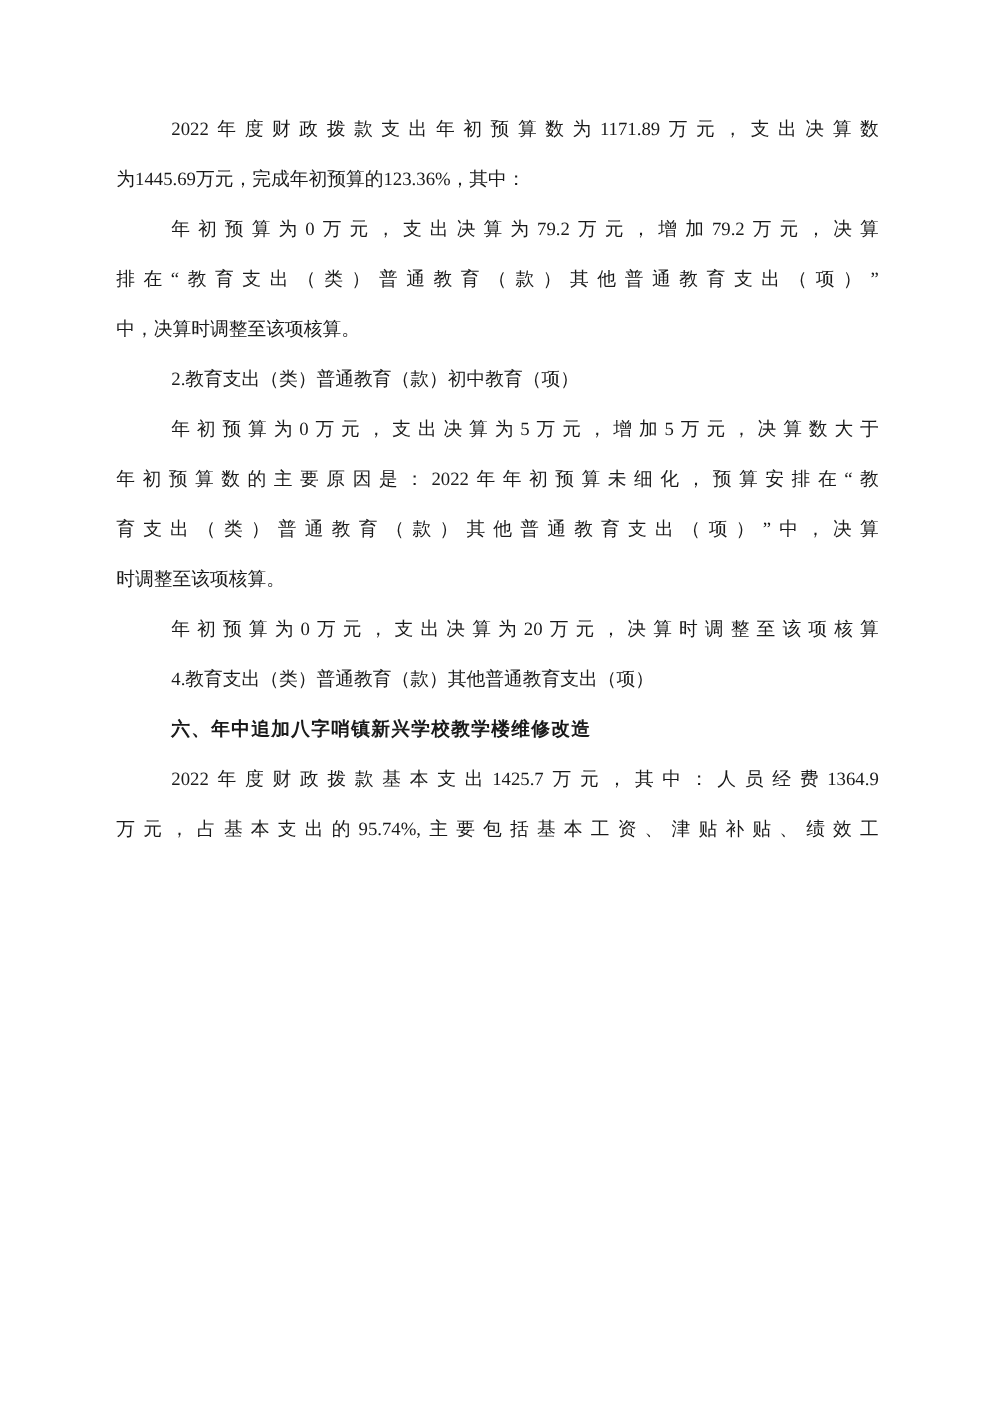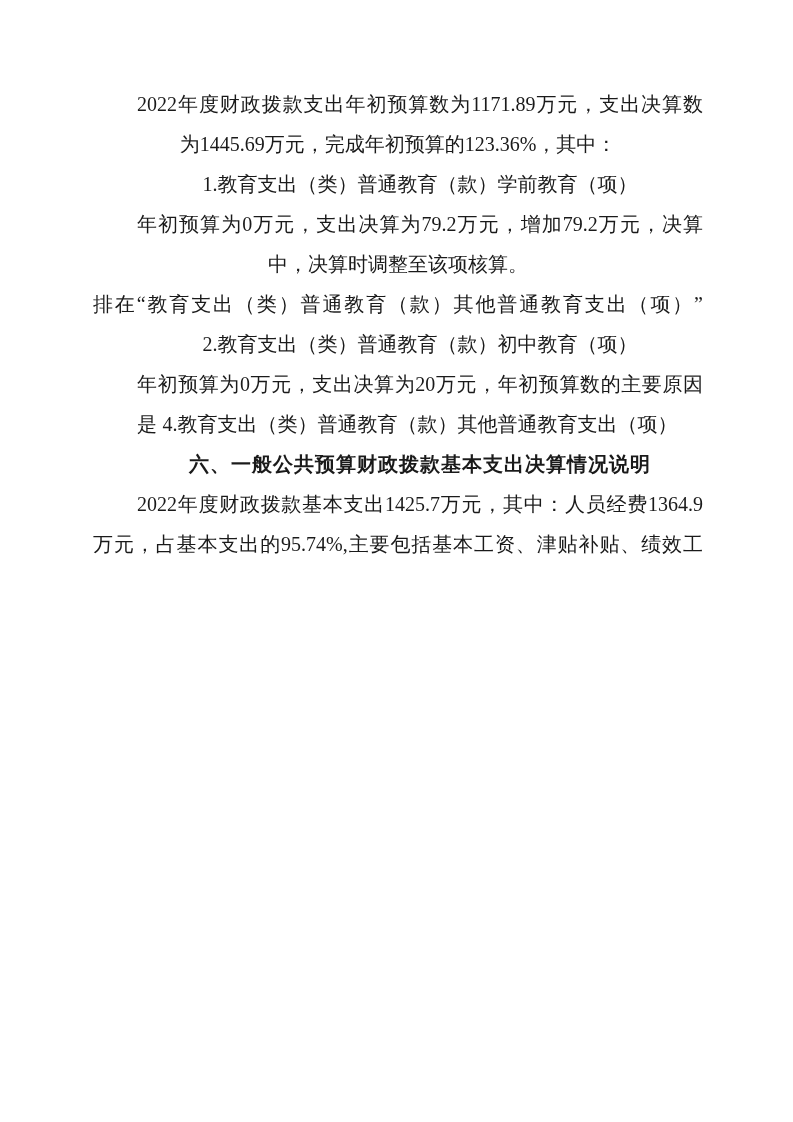--- a/index.html
+++ b/index.html
@@ -8,80 +8,83 @@
     background: #ffffff;
   }
   .page {
     position: relative;
     width: 793px;
     height: 1122px;
     background: #ffffff;
     box-sizing: border-box;
     padding: 84px 90px 0 93px;
     font-family: "Liberation Serif", "DejaVu Serif", serif;
-    font-size: 20px;
+    font-size: 15px;
     line-height: 40px;
     color: #1a1a1a;
     overflow: hidden;
   }
   .para { margin: 0; padding: 0; }
   .line {
     height: 40px;
     overflow: visible;
   }
   .j {
     text-align: justify;
     text-align-last: justify;
     text-justify: inter-character;
   }
-  .l { text-align: center; }
+  .l { text-align: left; }
   .ind { padding-left: 44px; }
   .heading {
     font-family: "Liberation Sans", "DejaVu Sans", sans-serif;
     font-weight: bold;
     letter-spacing: 1px;
   }
 </style>
 </head>
 <body>
 
 <div class="page">
 
   <div class="para">
     <div class="line j ind">2022年度财政拨款支出年初预算数为1171.89万元，支出决算数</div>
     <div class="line l">为1445.69万元，完成年初预算的123.36%，其中：</div>
   </div>
 
-  <div class="para">
-    <div class="line l ind">1.教育支出（类）普通教育（款）学前教育（项）</div>
-  </div>
 
   <div class="para">
     <div class="line j ind">年初预算为0万元，支出决算为79.2万元，增加79.2万元，决算</div>
+    <div class="line j">排在“教育支出（类）普通教育（款）其他普通教育支出（项）”</div>
     <div class="line l">中，决算时调整至该项核算。</div>
-    <div class="line j">排在“教育支出（类）普通教育（款）其他普通教育支出（项）”</div>
   </div>
 
   <div class="para">
     <div class="line l ind">2.教育支出（类）普通教育（款）初中教育（项）</div>
   </div>
 
+  <div class="para">
+    <div class="line j ind">年初预算为0万元，支出决算为5万元，增加5万元，决算数大于</div>
+    <div class="line j">年初预算数的主要原因是：2022年年初预算未细化，预算安排在“教</div>
+    <div class="line j">育支出（类）普通教育（款）其他普通教育支出（项）”中，决算</div>
+    <div class="line l">时调整至该项核算。</div>
+  </div>
 
 
   <div class="para">
-    <div class="line j ind">年初预算为0万元，支出决算为20万元，年初预算数的主要原因是</div>
+    <div class="line j ind">年初预算为0万元，支出决算为20万元，决算时调整至该项核算</div>
   </div>
 
   <div class="para">
     <div class="line l ind">4.教育支出（类）普通教育（款）其他普通教育支出（项）</div>
   </div>
 
 
   <div class="para">
-    <div class="line l ind heading">六、一般公共预算财政拨款基本支出决算情况说明</div>
+    <div class="line l ind heading">六、年中追加八字哨镇新兴学校教学楼维修改造</div>
   </div>
 
   <div class="para">
     <div class="line j ind">2022年度财政拨款基本支出1425.7万元，其中：人员经费1364.9</div>
     <div class="line j">万元，占基本支出的95.74%,主要包括基本工资、津贴补贴、绩效工</div>
   </div>
 
 </div>
 
 </body></html>

